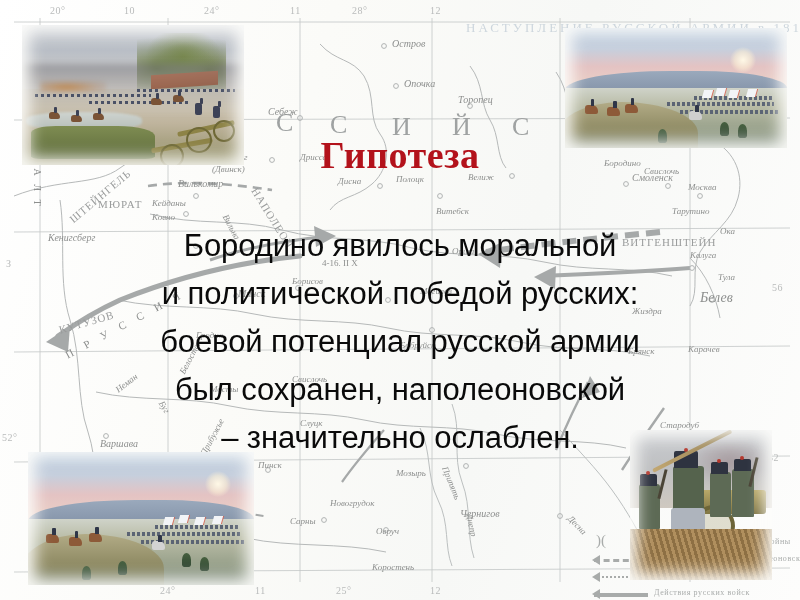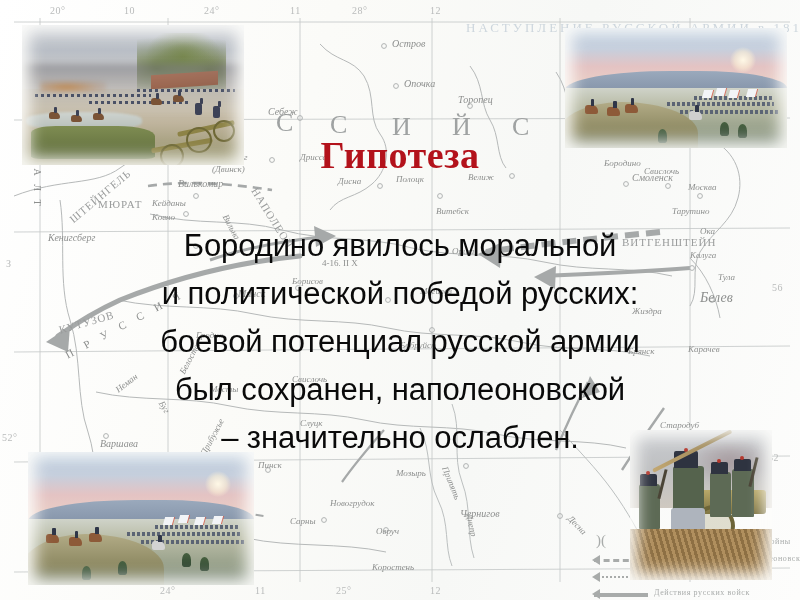--- a/index.html
+++ b/index.html
@@ -356,21 +356,21 @@
     <div class="map-label" style="left:330px;top:498px;font-size:9px;">Новогрудок</div>
     <div class="map-label" style="left:210px;top:384px;font-size:9px;">Мосты</div>
     <div class="map-label" style="left:192px;top:432px;font-size:9px;transform:rotate(-62deg);">Прибужье</div>
     <div class="map-label" style="left:136px;top:488px;font-size:9px;transform:rotate(-54deg);">Рогачев</div>
 
     <div class="map-label" style="left:434px;top:478px;font-size:9px;transform:rotate(68deg);">Припять</div>
     <div class="map-label" style="left:460px;top:520px;font-size:9px;transform:rotate(78deg);">Днепр</div>
     <div class="map-label" style="left:566px;top:520px;font-size:9px;transform:rotate(46deg);">Десна</div>
     <div class="map-label" style="left:158px;top:402px;font-size:9px;transform:rotate(58deg);">Буг</div>
     <div class="map-label" style="left:114px;top:378px;font-size:9px;transform:rotate(-38deg);">Неман</div>
-    <div class="map-label" style="left:700px;top:226px;font-size:9px;">Ока</div>
+    <div class="map-label" style="left:720px;top:226px;font-size:9px;">Ока</div>
 
     <div class="map-label up" style="left:322px;top:258px;font-size:9px;">4-16. II X</div>
 
     <div class="legend">
       <div class="legend-row">
         <span class="lg-paren">)(</span>
         <span class="legend-txt">Сражения, решившие исход войны</span>
       </div>
       <div class="legend-row">
         <span class="lg-dashed"></span>

